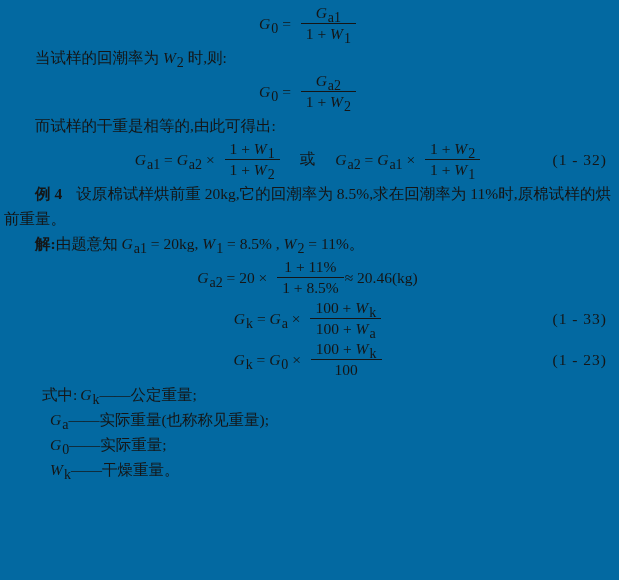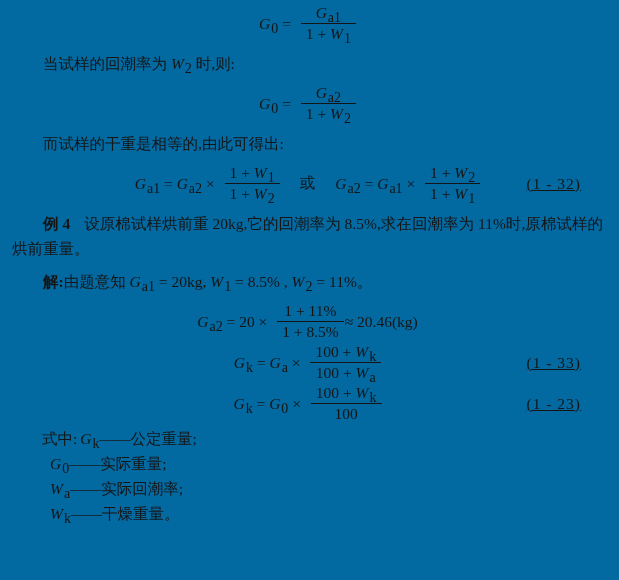--- a/index.html
+++ b/index.html
@@ -8,21 +8,21 @@
     position: relative;
     width: 619px;
     height: 580px;
     padding: 2px 8px 0 4px;
     overflow: hidden;
     background: #0369a1;
     color: #151515;
     font-family: "Liberation Serif", "DejaVu Serif", serif;
     font-size: 15.5px;
   }
-  .para { margin: 8px; line-height: 25px; text-align: justify; }
+  .para { margin: 0; line-height: 25px; text-align: justify; }
   .para.indent { text-indent: 2em; }
   .bold { font-weight: bold; }
   .label-gap { display: inline-block; width: 14px; }
 
   .eqrow {
     position: relative;
     display: flex;
     justify-content: center;
     align-items: center;
     margin: 2px 0;
@@ -30,25 +30,24 @@
   }
   .mathline { display: inline-flex; align-items: center; white-space: pre; }
   .mtext { white-space: pre; }
   .frac { display: inline-flex; flex-direction: column; text-align: center; margin-left: 6px; }
   .frac .num { display: block; padding: 0 5px 1px; line-height: 18px; }
   .frac .den { display: block; border-top: 1px solid #151515; padding: 1px 5px 0; line-height: 18px; }
   .rhs { margin-left: 1px; }
   .joiner { margin: 0 20px; }
   .eqnum {
     position: absolute;
-    right: 30px;
+    right: 4px;
     top: 50%;
     transform: translateY(-50%);
     letter-spacing: 1px;
-    text-decoration: underline;
   }
   sub { font-size: 14px; line-height: 0; }
   i { font-style: italic; padding-right: 1px; }
 
   .where { margin-top: 3px; }
   .where-row { line-height: 25px; }
   .where-row.rest { padding-left: 46px; }
   .where-label { padding-right: 3px; margin-left: 38px; }
 </style>
 </head>
@@ -136,23 +135,23 @@
       </span>
     </span>
     <span class="eqnum">(1 - 23)</span>
   </div>
 
   <div class="where">
     <div class="where-row">
       <span class="where-label">式中:</span><span class="term"><i>G</i><sub>k</sub></span><span>——公定重量;</span>
     </div>
     <div class="where-row rest">
-      <span class="term"><i>G</i><sub>0</sub></span><span>——实际重量;</span>
+      <span class="term"><i>G</i><sub>a</sub></span><span>——实际重量(也称称见重量);</span>
     </div>
     <div class="where-row rest">
-      <span class="term"><i>W</i><sub>a</sub></span><span>——实际回潮率;</span>
+      <span class="term"><i>G</i><sub>0</sub></span><span>——实际重量;</span>
     </div>
     <div class="where-row rest">
       <span class="term"><i>W</i><sub>k</sub></span><span>——干燥重量。</span>
     </div>
   </div>
 
 </div>
 
 </body></html>

